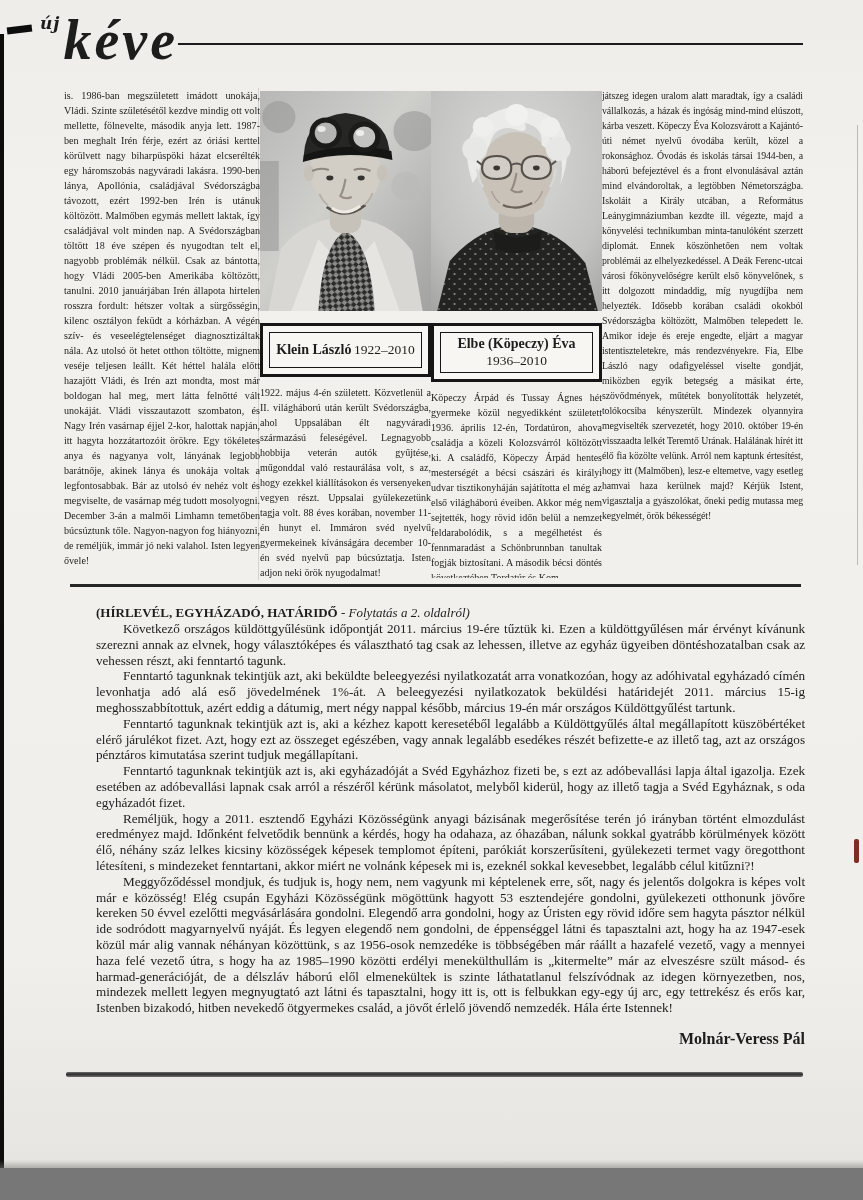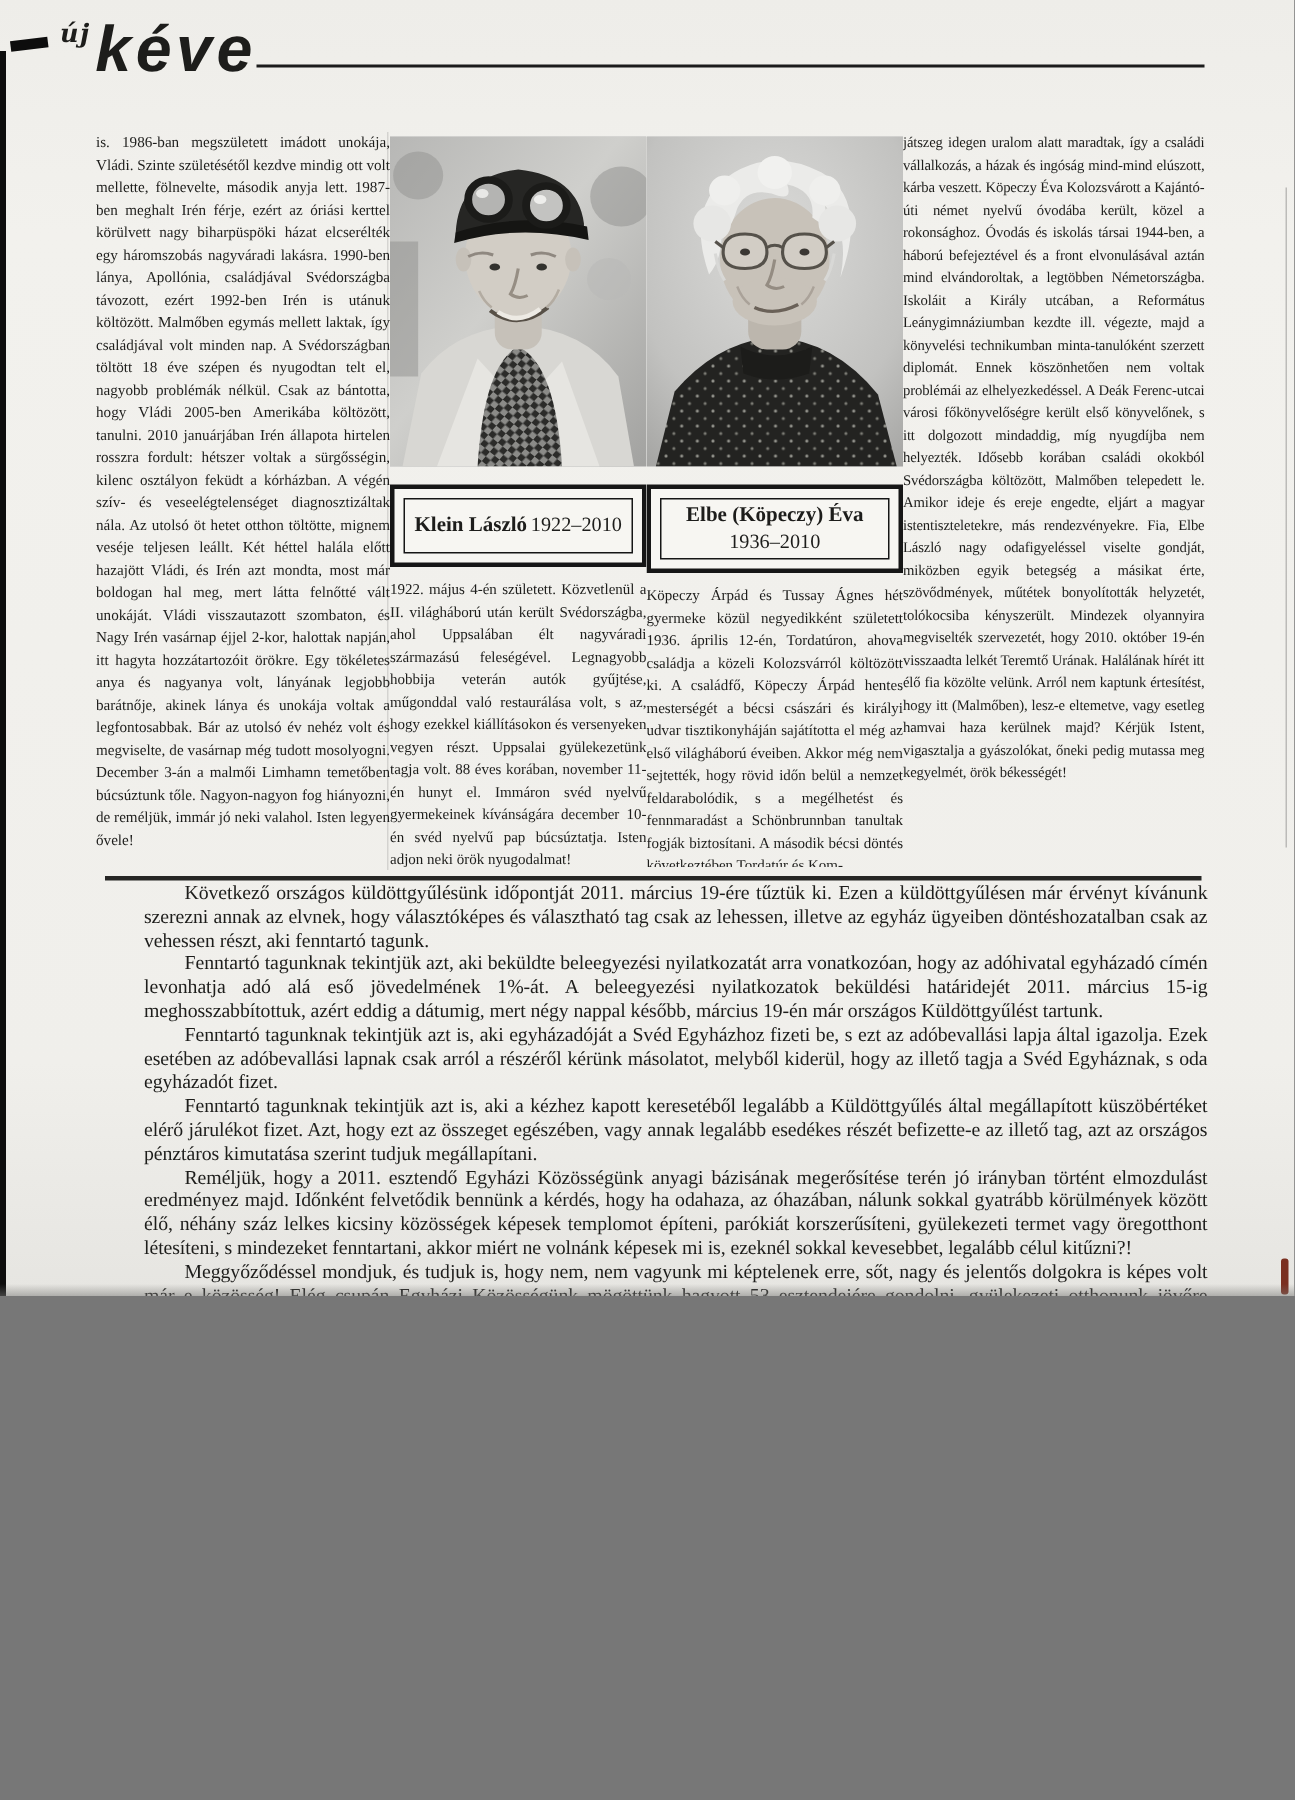--- a/index.html
+++ b/index.html
@@ -1,37 +1,37 @@
 <!DOCTYPE html>
 <html lang="hu"><head>
 <meta charset="utf-8">
 <style>
   * { margin:0; padding:0; box-sizing:border-box; }
   html,body { background:#777; }
   .page {
-    width:863px; height:864px; position:relative; overflow:hidden;
+    width:863px; height:1168px; position:relative; overflow:hidden;
     margin:0 auto;
     background:linear-gradient(180deg,#eeede9 0%,#f2f1ed 18%,#f0efeb 82%,#e6e5e1 100%);
     font-family:"Liberation Serif","DejaVu Serif",serif;
     color:#1d1d1b;
   }
   
   .edge-left   { position:absolute; left:0; top:34px; width:4px; height:1166px; background:#0d0d0d; }
   .corner-mark { position:absolute; left:7px; top:26px; width:25px; height:7px; background:#0d0d0d; transform:rotate(-7deg); }
   .edge-right-line { position:absolute; right:5px; top:125px; width:1px; height:440px; background:rgba(90,90,90,.35); }
   .red-mark    { position:absolute; right:4px; top:839px; width:5px; height:24px; background:#7a2f20; border-radius:2px; }
   .fold-line   { position:absolute; left:258px; top:88px; width:1px; height:492px; background:rgba(60,60,60,.16); }
   .bottom-shade{ position:absolute; left:0; bottom:0; width:100%; height:8px;
                  background:linear-gradient(180deg,rgba(120,120,118,0),rgba(120,120,118,.5)); }
 
   
   .masthead { display:flex; align-items:flex-start; padding:12px 60px 0 40px; height:76px; }
   .logo { white-space:nowrap; display:flex; align-items:flex-start; }
   .logo-uj   { font-family:"DejaVu Serif",serif; font-style:italic; font-weight:bold; font-size:17px; margin-top:1px; letter-spacing:1px; }
-  .logo-keve { font-family:Liberation Sans, sans-serif; font-style:italic; font-weight:bold; font-size:43px; line-height:1; margin-left:3px; letter-spacing:3px; }
+  .logo-keve { font-family:Liberation Serif, serif; font-style:italic; font-weight:bold; font-size:56px; line-height:1; margin-left:3px; letter-spacing:3px; }
   .masthead-rule { flex:1; height:2px; background:#1b1b1b; margin-top:31px; }
 
   
   .obits {
     display:grid; grid-template-columns:196px 171px 171px 1fr; 
     margin:12px 60px 0 64px; height:490px; overflow:hidden;
     font-size:10px; line-height:15px; text-align:justify;
   }
   .obit-col { overflow:hidden; }
   .col1 { font-size:10.1px; }
@@ -194,25 +194,26 @@
       <div class="obit-body">Köpeczy Árpád és Tussay Ágnes hét gyermeke közül negyedikként született 1936. április 12-én, Tordatúron, ahova családja a közeli Kolozsvárról költözött ki. A családfő, Köpeczy Árpád hentes mesterségét a bécsi császári és királyi udvar tisztikonyháján sajátította el még az első világháború éveiben. Akkor még nem sejtették, hogy rövid időn belül a nemzet feldarabolódik, s a megélhetést és fennmaradást a Schönbrunnban tanultak fogják biztosítani. A második bécsi döntés következtében Tordatúr és Kom-</div>
     </div>
 
     <div class="obit-col col4">játszeg idegen uralom alatt maradtak, így a családi vállalkozás, a házak és ingóság mind-mind elúszott, kárba veszett. Köpeczy Éva Kolozsvárott a Kajántó-úti német nyelvű óvodába került, közel a rokonsághoz. Óvodás és iskolás társai 1944-ben, a háború befejeztével és a front elvonulásával aztán mind elvándoroltak, a legtöbben Németországba. Iskoláit a Király utcában, a Református Leánygimnáziumban kezdte ill. végezte, majd a könyvelési technikumban minta-tanulóként szerzett diplomát. Ennek köszönhetően nem voltak problémái az elhelyezkedéssel. A Deák Ferenc-utcai városi főkönyvelőségre került első könyvelőnek, s itt dolgozott mindaddig, míg nyugdíjba nem helyezték. Idősebb korában családi okokból Svédországba költözött, Malmőben telepedett le. Amikor ideje és ereje engedte, eljárt a magyar istentiszteletekre, más rendezvényekre. Fia, Elbe László nagy odafigyeléssel viselte gondját, miközben egyik betegség a másikat érte, szövődmények, műtétek bonyolították helyzetét, tolókocsiba kényszerült. Mindezek olyannyira megviselték szervezetét, hogy 2010. október 19-én visszaadta lelkét Teremtő Urának. Halálának hírét itt élő fia közölte velünk. Arról nem kaptunk értesítést, hogy itt (Malmőben), lesz-e eltemetve, vagy esetleg hamvai haza kerülnek majd? Kérjük Istent, vigasztalja a gyászolókat, őneki pedig mutassa meg kegyelmét, örök békességét!</div>
 
   </section>
 
   <div class="divider"></div>
 
   <section class="article">
+    <p class="kicker"><span>(HÍRLEVÉL, EGYHÁZADÓ, HATÁRIDŐ</span><span class="kicker-italic"> - Folytatás a 2. oldalról)</span></p>
     <div class="body-text">
       <p>Következő országos küldöttgyűlésünk időpontját 2011. március 19-ére tűztük ki. Ezen a küldöttgyűlésen már érvényt kívánunk szerezni annak az elvnek, hogy választóképes és választható tag csak az lehessen, illetve az egyház ügyeiben döntéshozatalban csak az vehessen részt, aki fenntartó tagunk.</p>
       <p>Fenntartó tagunknak tekintjük azt, aki beküldte beleegyezési nyilatkozatát arra vonatkozóan, hogy az adóhivatal egyházadó címén levonhatja adó alá eső jövedelmének 1%-át. A beleegyezési nyilatkozatok beküldési határidejét 2011. március 15-ig meghosszabbítottuk, azért eddig a dátumig, mert négy nappal később, március 19-én már országos Küldöttgyűlést tartunk.</p>
+      <p>Fenntartó tagunknak tekintjük azt is, aki a kézhez kapott keresetéből legalább a Küldöttgyűlés által megállapított küszöbértéket elérő járulékot fizet. Azt, hogy ezt az összeget egészében, vagy annak legalább esedékes részét befizette-e az illető tag, azt az országos pénztáros kimutatása szerint tudjuk megállapítani.</p>
       <p>Fenntartó tagunknak tekintjük azt is, aki egyházadóját a Svéd Egyházhoz fizeti be, s ezt az adóbevallási lapja által igazolja. Ezek esetében az adóbevallási lapnak csak arról a részéről kérünk másolatot, melyből kiderül, hogy az illető tagja a Svéd Egyháznak, s oda egyházadót fizet.</p>
-      <p>Fenntartó tagunknak tekintjük azt is, aki a kézhez kapott keresetéből legalább a Küldöttgyűlés által megállapított küszöbértéket elérő járulékot fizet. Azt, hogy ezt az összeget egészében, vagy annak legalább esedékes részét befizette-e az illető tag, azt az országos pénztáros kimutatása szerint tudjuk megállapítani.</p>
       <p>Reméljük, hogy a 2011. esztendő Egyházi Közösségünk anyagi bázisának megerősítése terén jó irányban történt elmozdulást eredményez majd. Időnként felvetődik bennünk a kérdés, hogy ha odahaza, az óhazában, nálunk sokkal gyatrább körülmények között élő, néhány száz lelkes kicsiny közösségek képesek templomot építeni, parókiát korszerűsíteni, gyülekezeti termet vagy öregotthont létesíteni, s mindezeket fenntartani, akkor miért ne volnánk képesek mi is, ezeknél sokkal kevesebbet, legalább célul kitűzni?!</p>
       <p>Meggyőződéssel mondjuk, és tudjuk is, hogy nem, nem vagyunk mi képtelenek erre, sőt, nagy és jelentős dolgokra is képes volt már e közösség! Elég csupán Egyházi Közösségünk mögöttünk hagyott 53 esztendejére gondolni, gyülekezeti otthonunk jövőre kereken 50 évvel ezelőtti megvásárlására gondolni. Elegendő arra gondolni, hogy az Úristen egy rövid időre sem hagyta pásztor nélkül ide sodródott magyarnyelvű nyáját. És legyen elegendő nem gondolni, de éppenséggel látni és tapasztalni azt, hogy ha az 1947-esek közül már alig vannak néhányan közöttünk, s az 1956-osok nemzedéke is többségében már ráállt a hazafelé vezető, vagy a mennyei haza felé vezető útra, s hogy ha az 1985–1990 közötti erdélyi menekülthullám is „kitermelte” már az elveszésre szült másod- és harmad-generációját, de a délszláv háború elől elmenekültek is szinte láthatatlanul felszívódnak az idegen környezetben, nos, mindezek mellett legyen megnyugtató azt látni és tapasztalni, hogy itt is, ott is felbukkan egy-egy új arc, egy tettrekész és erős kar, Istenben bizakodó, hitben nevekedő ötgyermekes család, a jövőt érlelő jövendő nemzedék. Hála érte Istennek!</p>
     </div>
     <p class="signature">Molnár-Veress Pál</p>
   </section>
 
   <div class="bottom-rule"></div>
 
 
 </div>

